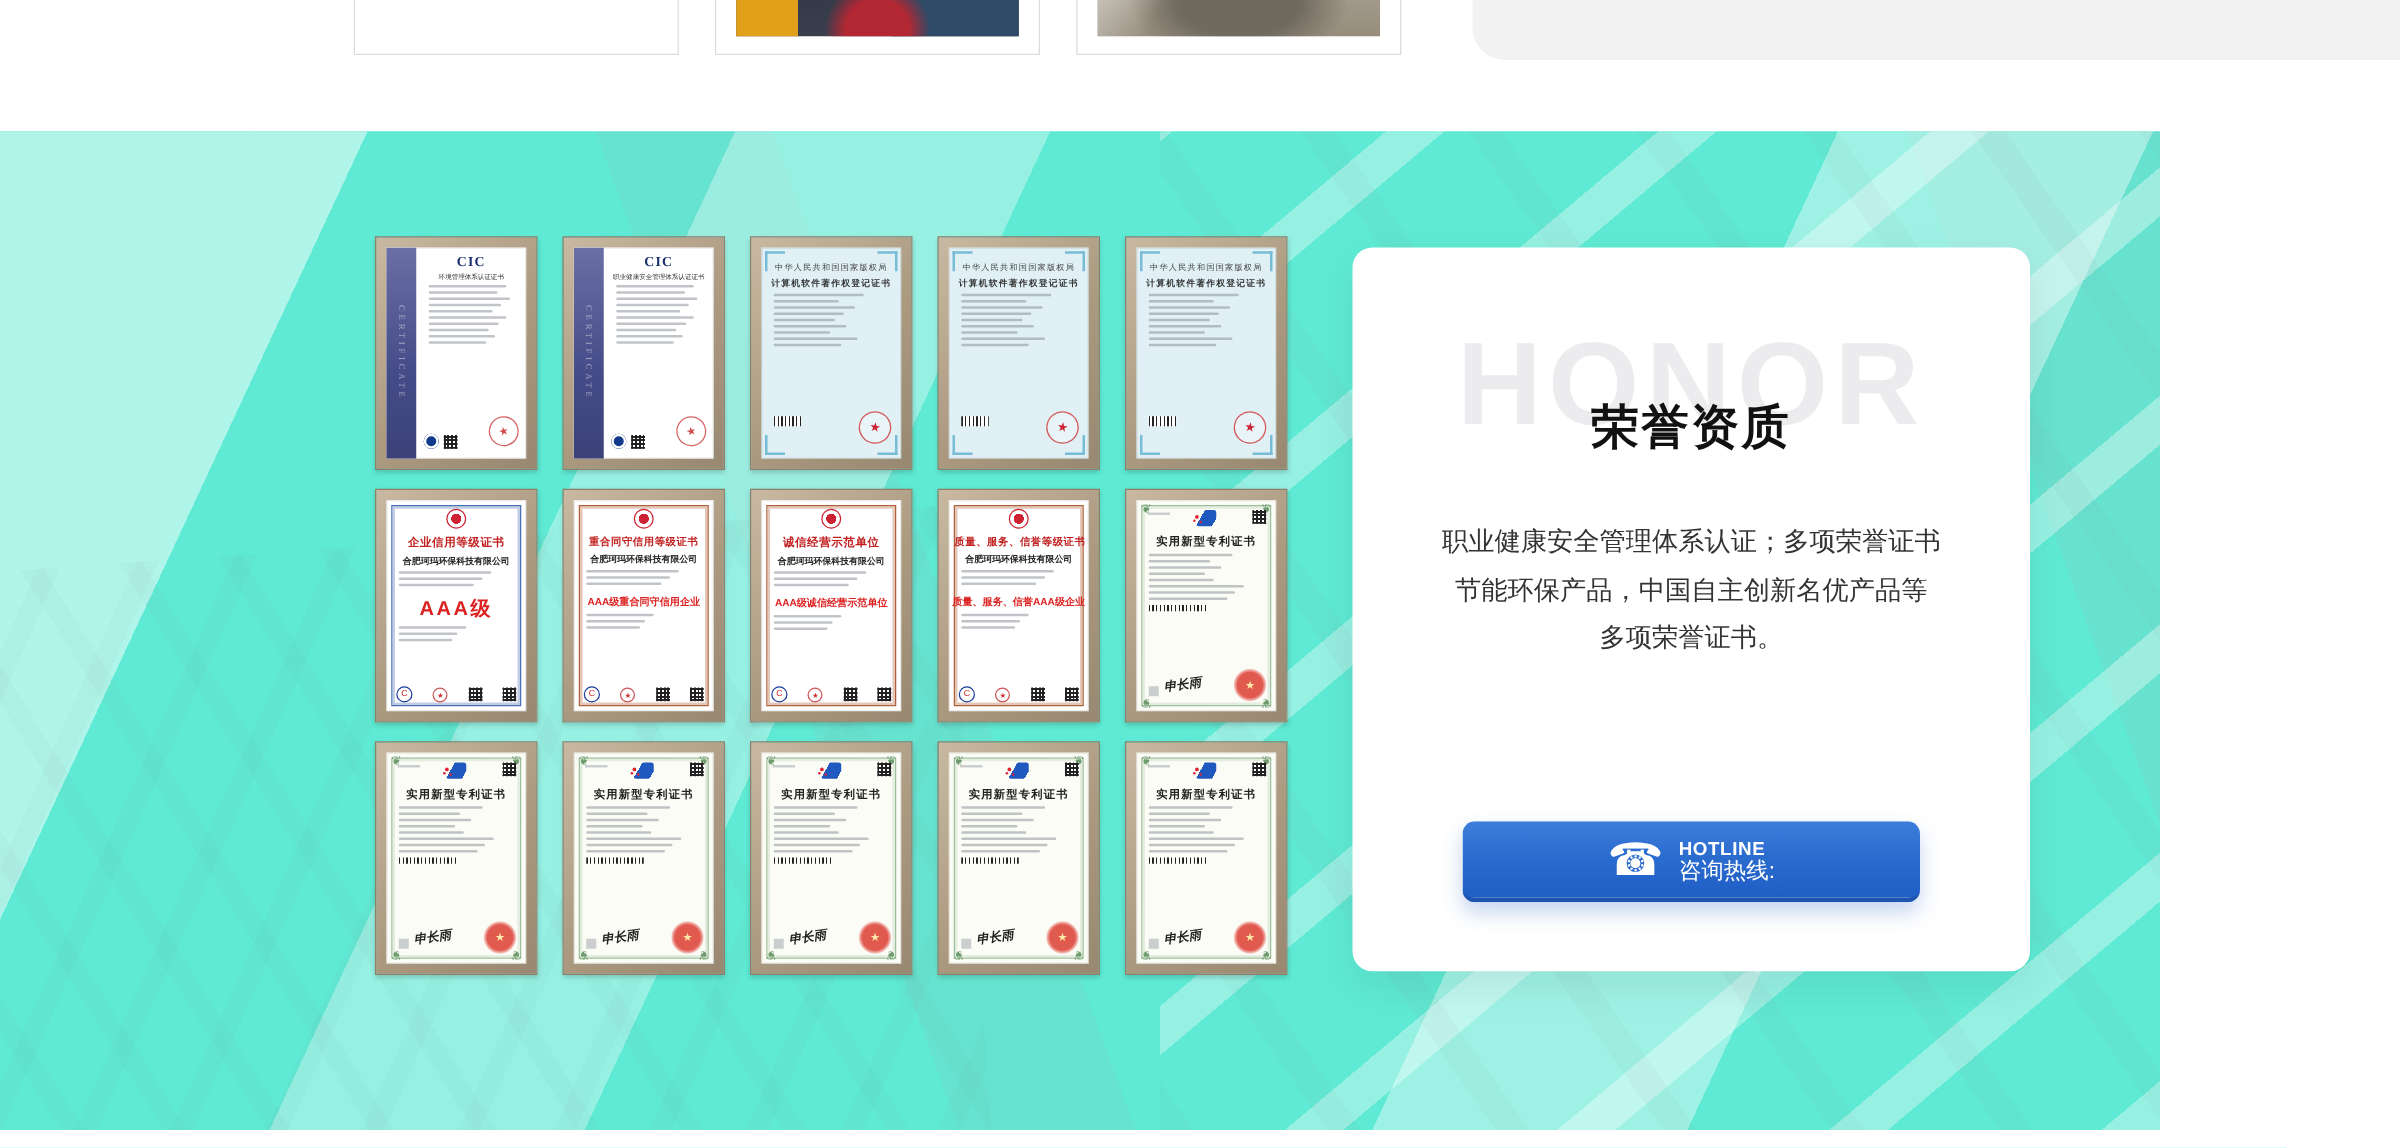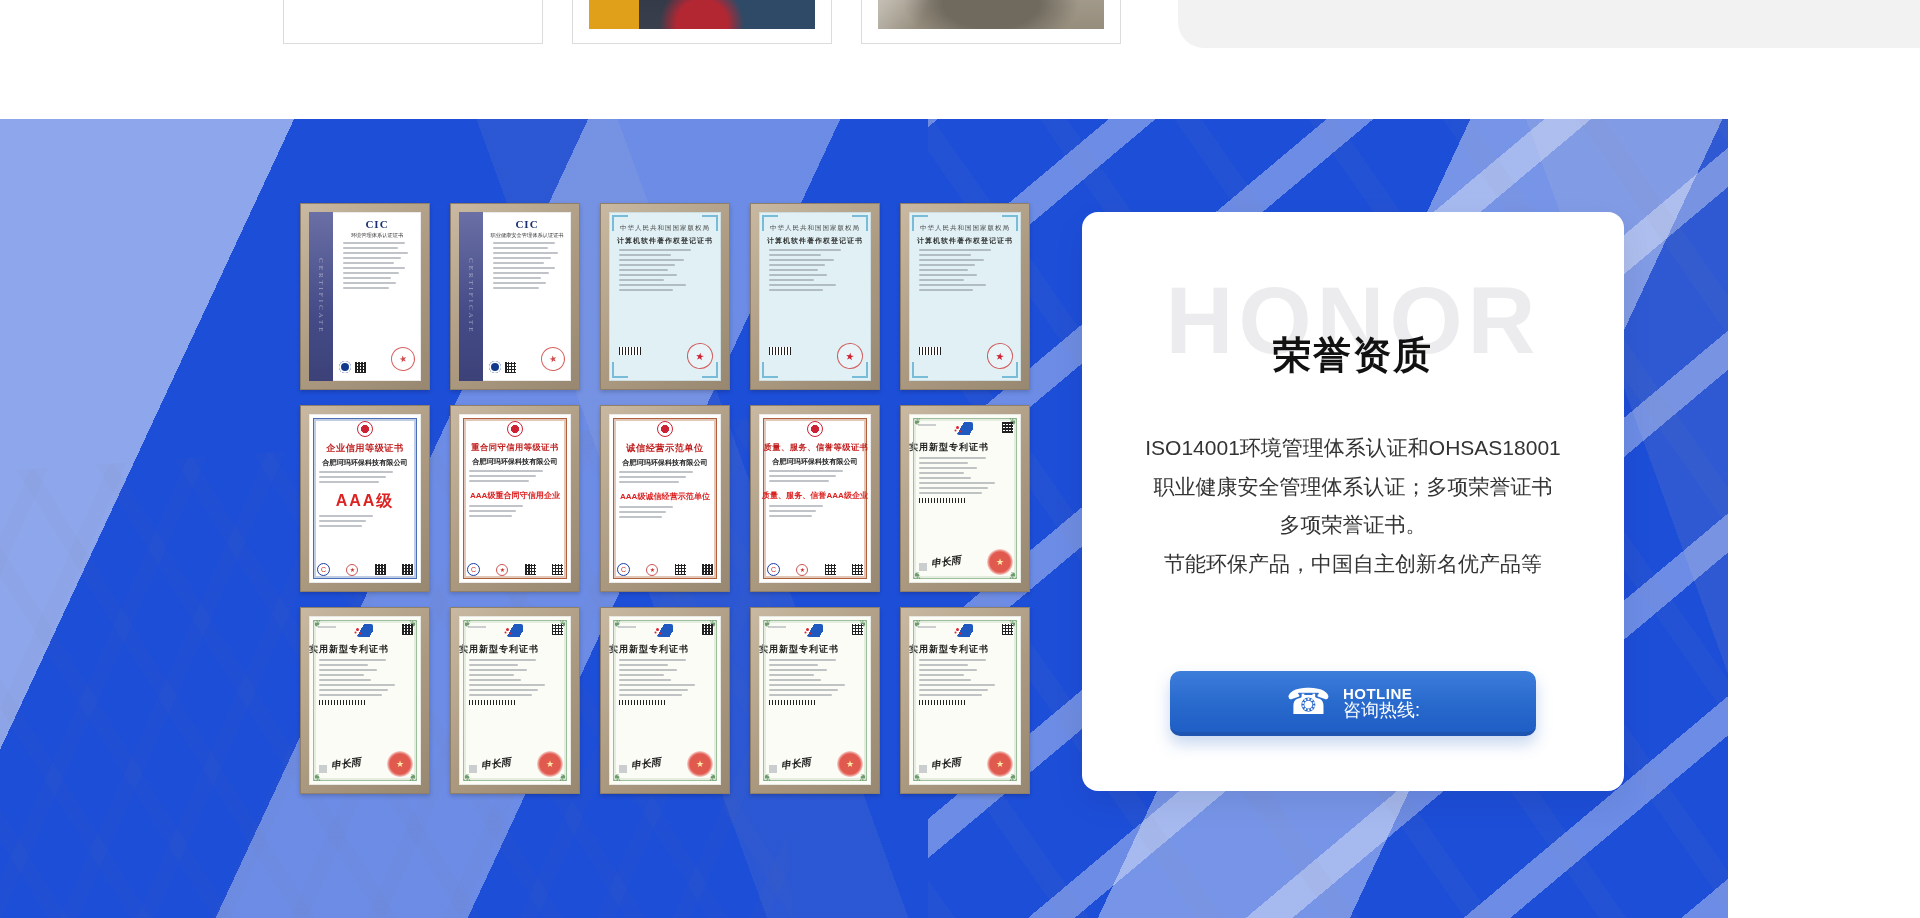--- a/index.html
+++ b/index.html
@@ -34,22 +34,22 @@
       radial-gradient(ellipse at 50% 70%, #6f695e 0 30%, transparent 55%),
       linear-gradient(#b8b0a2, #968d7d);
   }
   .top-right-panel {
     position:absolute; top:-26px; left:1178px; width:860px; height:74px;
     background:#f2f2f3; border-radius:0 0 0 26px;
   }
 
   
   .honor-section {
-    position:absolute; left:0; top:119px; width:1728px; height:799px;
-    background:#1d4ed8; overflow:hidden;
+    position:absolute; left:0; top:105px; width:1728px; height:799px;
+    background:#5eead4; overflow:hidden;
   }
   .bg-pattern-a {
     position:absolute; inset:0;
     background:
       linear-gradient(115deg, rgba(255,255,255,.5) 0 14%, transparent 14% 28%, rgba(255,255,255,.35) 28% 40%, transparent 40% 70%, rgba(255,255,255,.4) 70% 82%, transparent 82%),
       linear-gradient(250deg, rgba(170,170,175,.12) 0 10%, transparent 10% 55%, rgba(170,170,175,.10) 55% 62%, transparent 62%);
   }
   .bg-pattern-b {
     position:absolute; left:-120px; top:330px; width:900px; height:600px;
     background:
@@ -144,21 +144,21 @@
   .p-corner.bl { left:4px; bottom:3px; transform:scaleY(-1); }
   .p-corner.br { right:4px; bottom:3px; transform:scale(-1); }
   .p-head { position:relative; margin-top:8px; height:16px; }
   .p-serial { position:absolute; left:9px; top:2px; width:18px; height:2px; background:#9aa0a6; opacity:.5; }
   .cnipa-logo { position:absolute; left:50%; transform:translateX(-50%); top:0; width:16px; height:13px;
     background:linear-gradient(120deg, transparent 0 30%, #1f59c0 30% 85%, transparent 85%);
     border-radius:2px; }
   .cnipa-logo::before { content:""; position:absolute; left:-1px; top:4px; width:3px; height:3px;
     border-radius:50%; background:#d23; box-shadow:-2px 3px 0 -0.5px #d23, 3px 4px 0 -0.5px #d23; }
   .p-qr { position:absolute; right:8px; top:0; }
-  .patent-title { text-align:left; margin-top:3px; font-family:"Liberation Serif",serif;
+  .patent-title { text-align:center; margin-top:3px; font-family:"Liberation Serif",serif;
     font-weight:bold; font-size:9px; color:#222; letter-spacing:1px; }
   .p-barcode { margin:4px auto 0 10px; width:46px; height:5px;
     background:repeating-linear-gradient(90deg,#222 0 1px,transparent 1px 3px); }
   .p-sig-row { position:absolute; left:10px; right:8px; bottom:8px; height:26px; }
   .p-sig { position:absolute; left:12px; bottom:6px; font-family:"Liberation Serif",serif;
     font-style:italic; font-weight:bold; font-size:10px; color:#222; transform:rotate(-8deg); }
   .p-sig-label { position:absolute; left:0; bottom:4px; width:8px; height:8px; background:#9aa0a6; opacity:.5; }
   .seal-emblem { position:absolute; right:0; bottom:0; width:26px; height:26px; border-radius:50%;
     background:radial-gradient(circle,#e05a4e 0 30%, rgba(220,60,50,.85) 55%, rgba(220,60,50,.15) 72%, transparent 75%);
     display:flex; align-items:center; justify-content:center; color:#ffe9a8; font-size:9px; }
@@ -628,24 +628,23 @@
               <div class="seal-emblem">★</div>
             </div>
           </div>
         </div>
       </div>
 
     <div class="honor-card">
       <div class="honor-watermark">HONOR</div>
       <h2 class="honor-title">荣誉资质</h2>
       <div class="honor-desc">
-        <div>ISO14001环境管理体系认证和OHSAS18001</div>
         <div>职业健康安全管理体系认证；多项荣誉证书</div>
+        <div>节能环保产品，中国自主创新名优产品等</div>
         <div>多项荣誉证书。</div>
-        <div>节能环保产品，中国自主创新名优产品等</div>
       </div>
       <button class="hotline-btn">
         <span class="hotline-phone-icon">☎</span>
         <span class="hotline-labels">
           <span class="hotline-en">HOTLINE</span>
           <span class="hotline-zh">咨询热线:</span>
         </span>
       </button>
     </div>
   </section>

